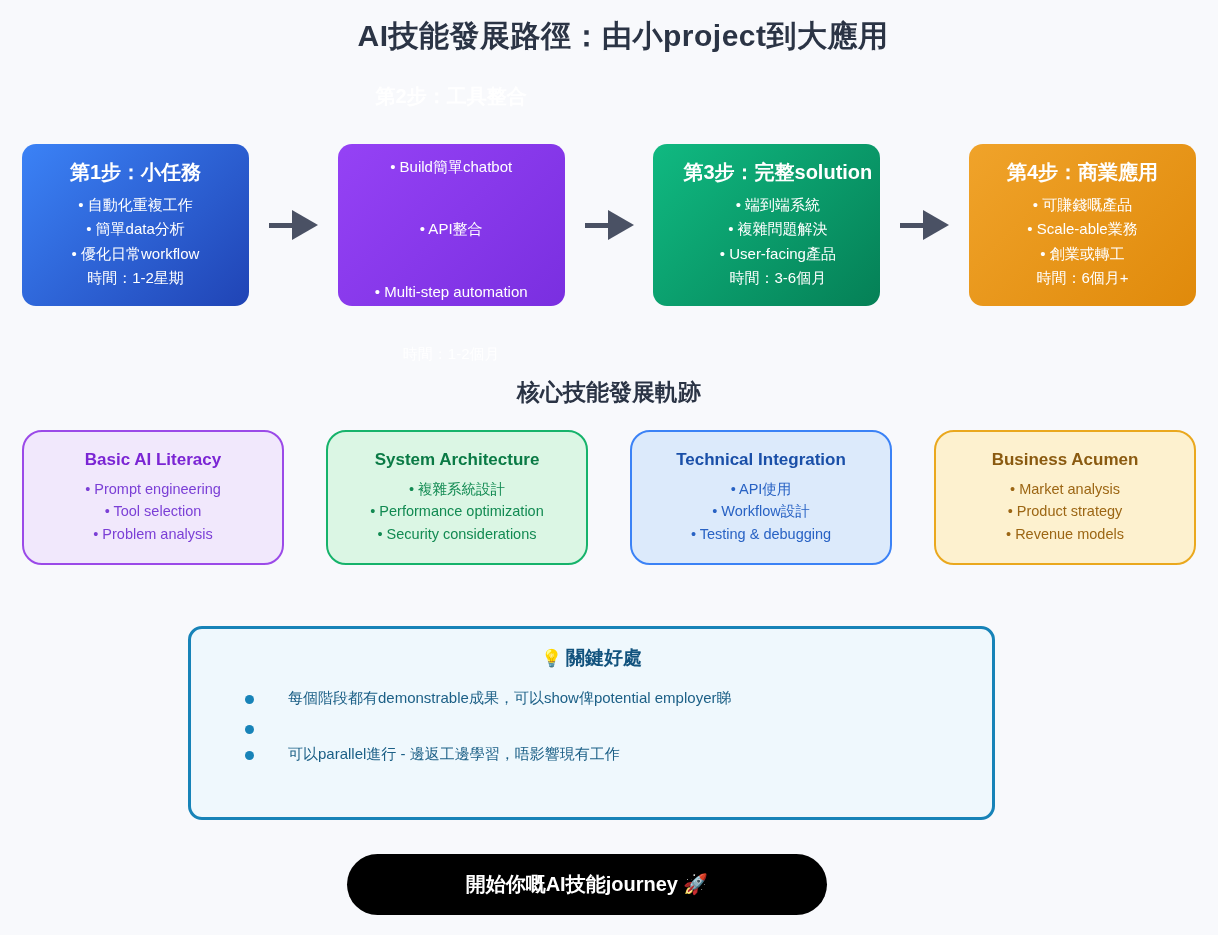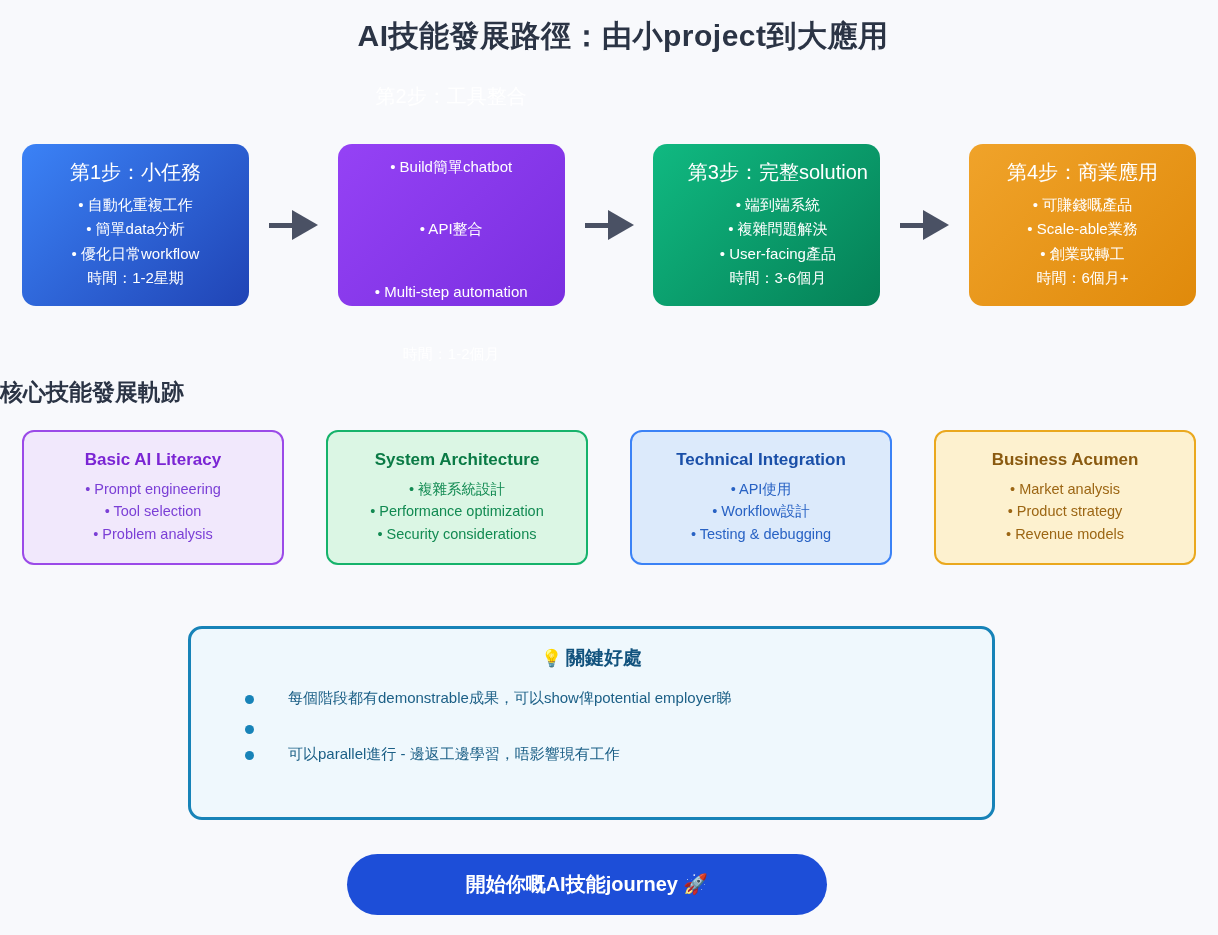--- a/index.html
+++ b/index.html
@@ -49,21 +49,21 @@
     display: flex;
     flex-direction: column;
     align-items: center;
     justify-content: center;
     padding: 6px 8px;
     text-align: center;
     flex: 0 0 auto;
   }
   .step-title {
     font-size: 20px;
-    font-weight: normal;
+    font-weight: bold;
     margin-bottom: 9px;
     line-height: 1.2;
     white-space: nowrap;
   }
   .step-line {
     font-size: 15px;
     line-height: 1.62;
     white-space: nowrap;
     font-weight: 400;
   }
@@ -93,40 +93,40 @@
     border-left: 26px solid #4a5164;
     margin-left: -1px;
   }
 
   
   .section-heading {
     position: absolute;
     top: 377px;
     left: 0;
     width: 1218px;
-    text-align: left;
+    text-align: center;
     font-size: 23px;
     font-weight: bold;
     color: #2b3445;
   }
 
   
   .skills-row {
     position: absolute;
     top: 430px;
     left: 22px;
     width: 1174px;
     height: 135px;
     display: flex;
     justify-content: space-between;
   }
   .skill-card {
     width: 262px;
     height: 135px;
-    border-radius: 12px;
+    border-radius: 20px;
     border-width: 2px;
     border-style: solid;
     display: flex;
     flex-direction: column;
     align-items: center;
     justify-content: center;
     text-align: center;
     padding: 4px 6px;
   }
   .skill-title {
@@ -303,15 +303,15 @@
     </div>
     <div class="benefit-item">
       <div class="benefit-dot" style="background: rgb(23, 131, 184);"></div>
     </div>
     <div class="benefit-item">
       <div class="benefit-dot" style="background: rgb(23, 131, 184);"></div>
       <div class="benefit-text">可以parallel進行 - 邊返工邊學習，唔影響現有工作</div>
     </div>
   </div>
 
-  <button class="cta-button" style="background: #1d4ed8;">開始你嘅AI技能journey 🚀</button>
+  <button class="cta-button" style="background: #000000;">開始你嘅AI技能journey 🚀</button>
 
 </div>
 
 </body></html>

